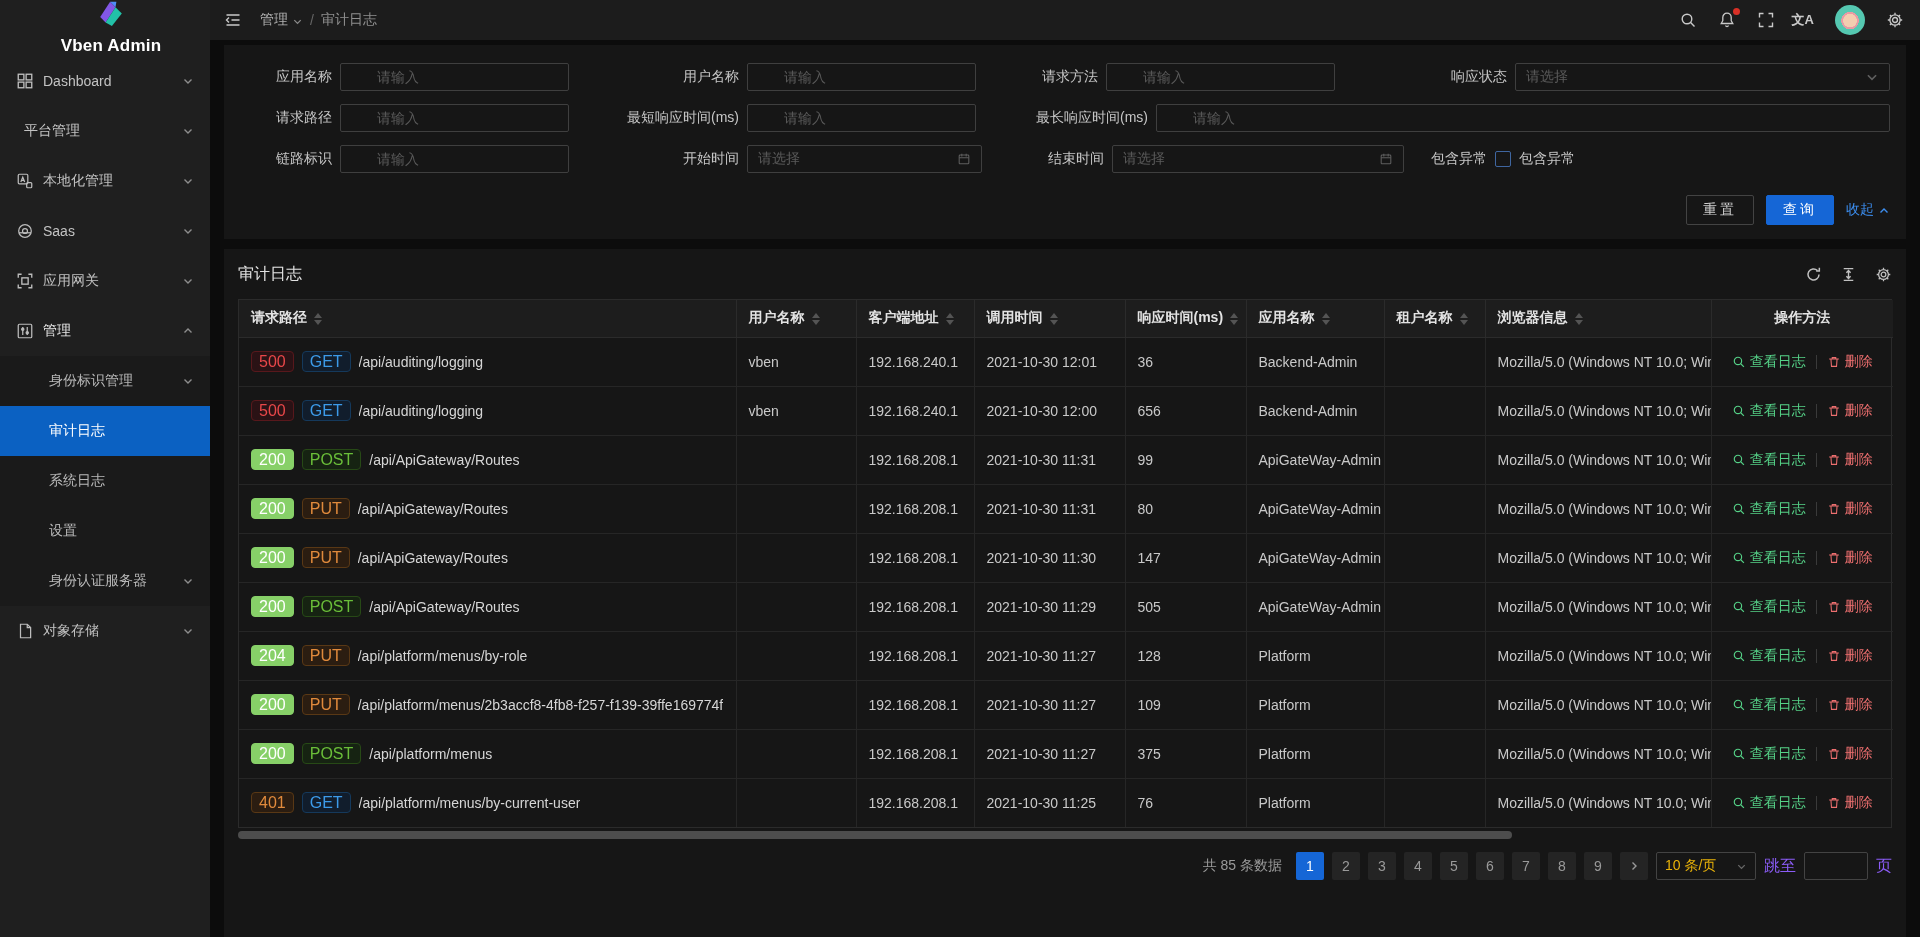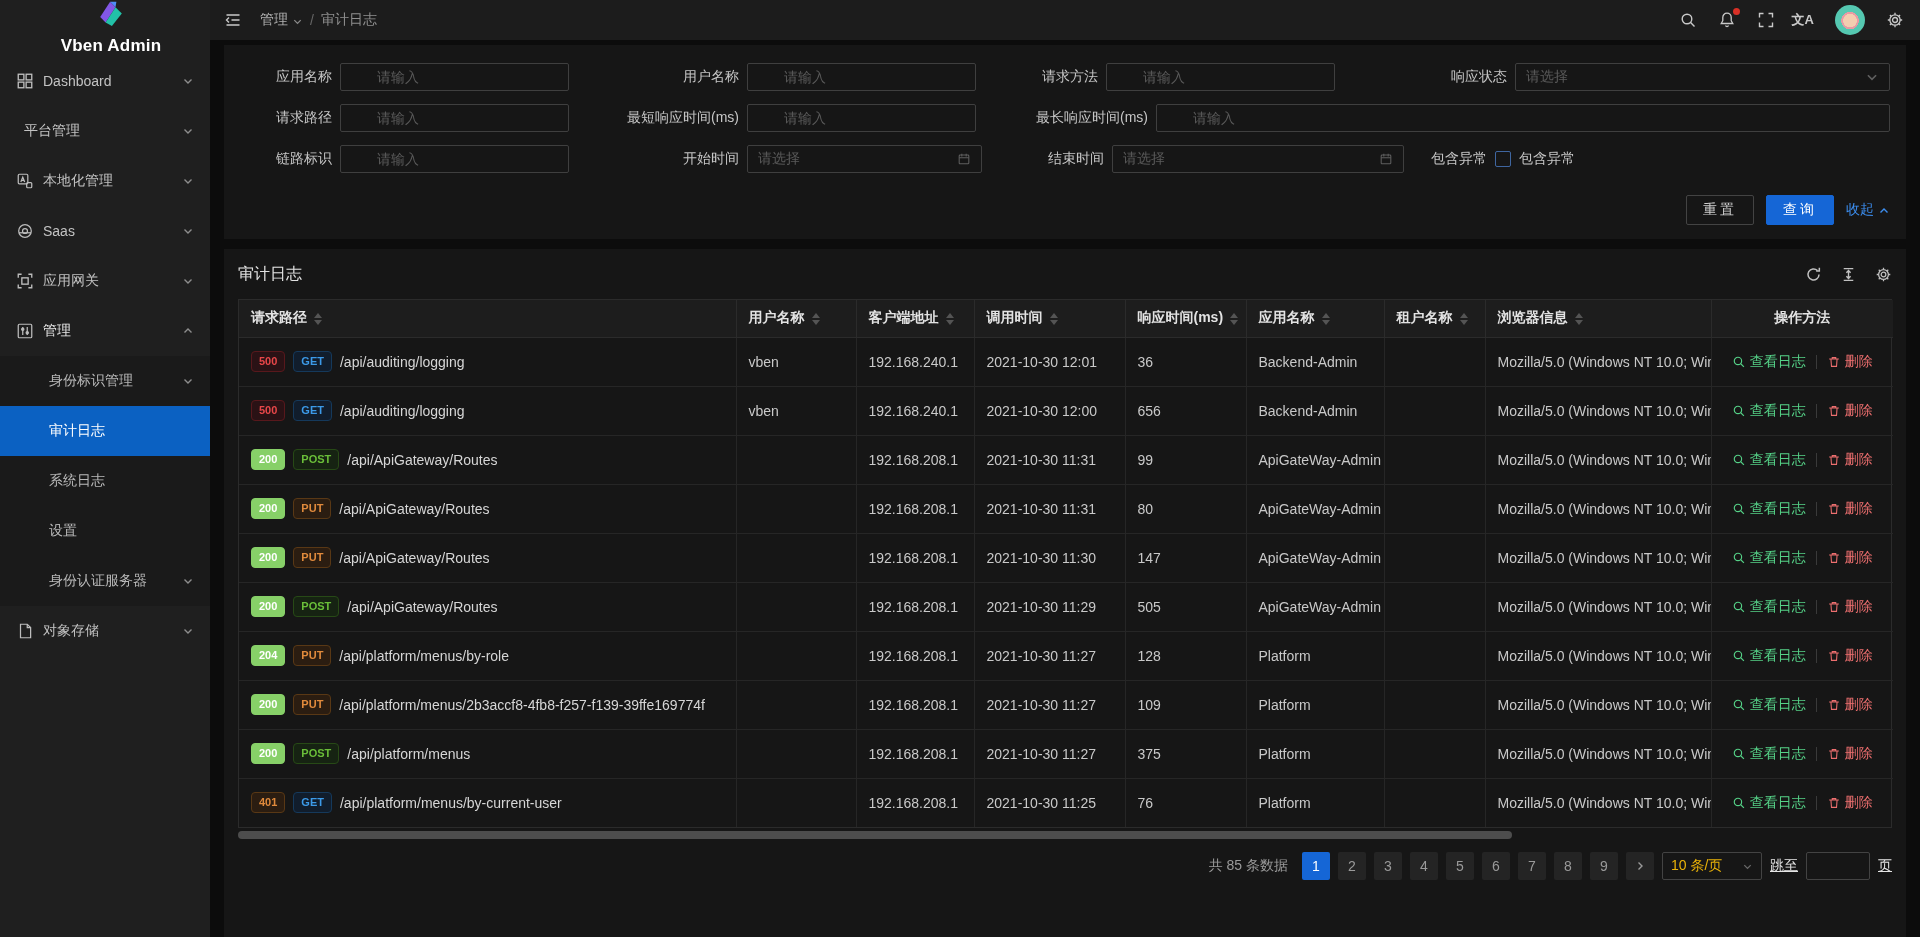--- a/index.html
+++ b/index.html
@@ -85,21 +85,21 @@
   .grid td{height:49px;padding:0 12px;color:#c9c9c9;font-size:14px;border-right:1px solid #262626;
            border-bottom:1px solid #262626;white-space:nowrap;overflow:hidden;}
   .grid td:last-child{border-right:none;}
   .grid tr:last-child td{border-bottom:none;}
   .sort{display:inline-flex;flex-direction:column;margin-left:7px;vertical-align:middle;gap:2px;}
   .sort i{width:0;height:0;border-left:4px solid transparent;border-right:4px solid transparent;display:block;}
   .sort .up{border-bottom:5px solid #545454;}
   .sort .dn{border-top:5px solid #545454;}
   .pc{display:flex;align-items:center;gap:8px;overflow:hidden;}
   .path{color:#d6d6d6;overflow:hidden;}
-  .tg{display:inline-block;font-size:11px;line-height:19px;padding:0 7px;border-radius:4px;border:1px solid transparent;flex-shrink:0;font-weight:bold;}
+  .tg{display:inline-block;font-size:16px;line-height:19px;padding:0 7px;border-radius:4px;border:1px solid transparent;flex-shrink:0;}
   .tg-red{color:#e84749;background:#2a1215;border-color:#58181c;}
   .tg-green-s{color:#fff;background:#87d068;border-color:#87d068;}
   .tg-orange{color:#e08a3c;background:#2b1d11;border-color:#593815;}
   .tg-blue{color:#3c9ae8;background:#111d2c;border-color:#15395b;}
   .tg-green-d{color:#6abe39;background:#162312;border-color:#274916;}
   .acts{display:flex;align-items:center;justify-content:center;gap:10px;}
   .act{display:inline-flex;align-items:center;gap:4px;cursor:pointer;font-size:14px;text-decoration:none;}
   .act svg{width:14px;height:14px;}
   .act.view{color:#55d187;}
   .act.del{color:#ed6f6f;}
@@ -110,21 +110,21 @@
   
   .pager{display:flex;align-items:center;justify-content:flex-end;gap:8px;margin-top:13px;flex-shrink:0;}
   .ptotal{color:#9a9a9a;font-size:14px;margin-right:6px;}
   .pbtn{min-width:28px;height:28px;border-radius:2px;background:#242424;color:#9a9a9a;font-size:14px;
         display:inline-flex;align-items:center;justify-content:center;cursor:pointer;}
   .pbtn.active{background:#1566d6;color:#fff;}
   .pbtn.nav svg{width:12px;height:12px;}
   .psel{width:100px;height:28px;border:1px solid #434343;border-radius:2px;color:#eab308;font-size:14px;
         display:inline-flex;align-items:center;justify-content:space-between;padding:0 8px;cursor:pointer;}
   .psel .cv{width:11px;height:11px;display:inline-flex;color:#6a6a6a;}
-  .pjump{color:#e5e5e5;font-size:14px;text-decoration:underline;}
+  .pjump{color:#8b5cf6;font-size:16px;}
   .pinput{width:64px;height:28px;border:1px solid #434343;border-radius:2px;background:transparent;color:#d0d0d0;padding:0 8px;font-size:14px;}
 </style>
 </head>
 <body>
 
 <div class="app">
 
   <aside class="sidebar">
     <div class="logo">
       <svg width="28" height="30" viewBox="0 0 28 30">

